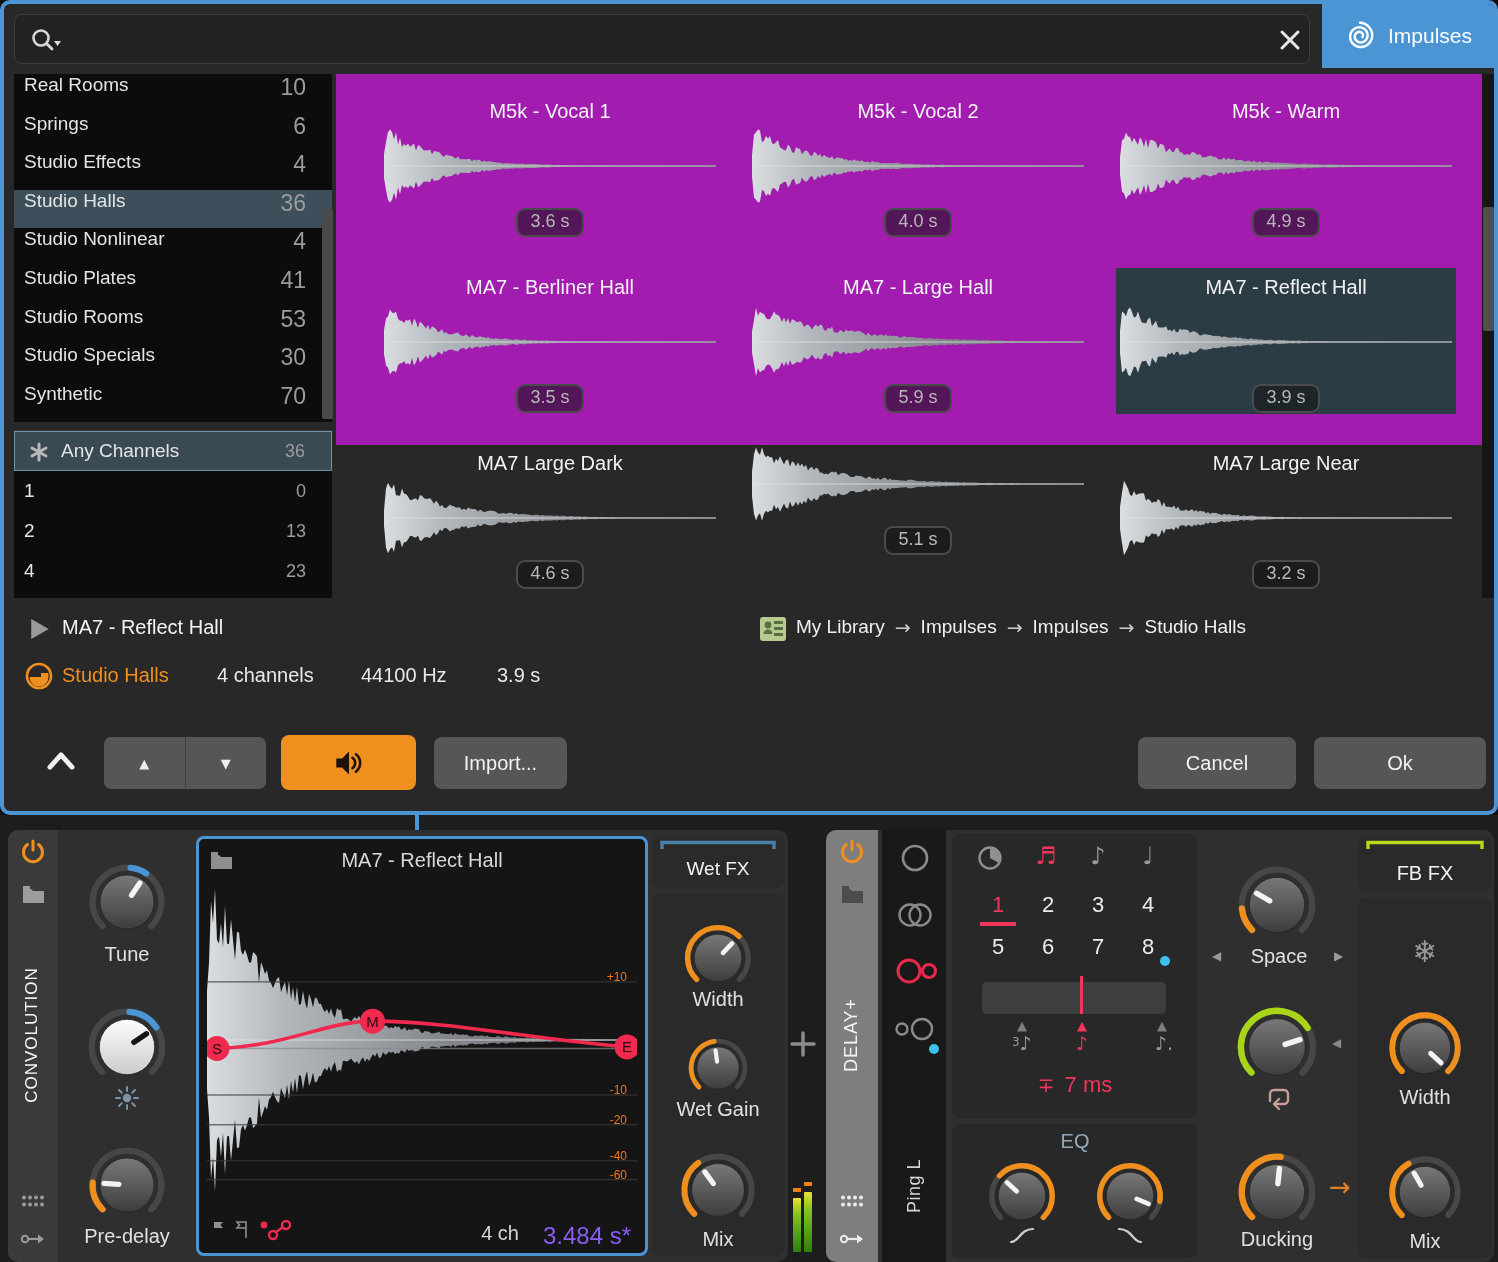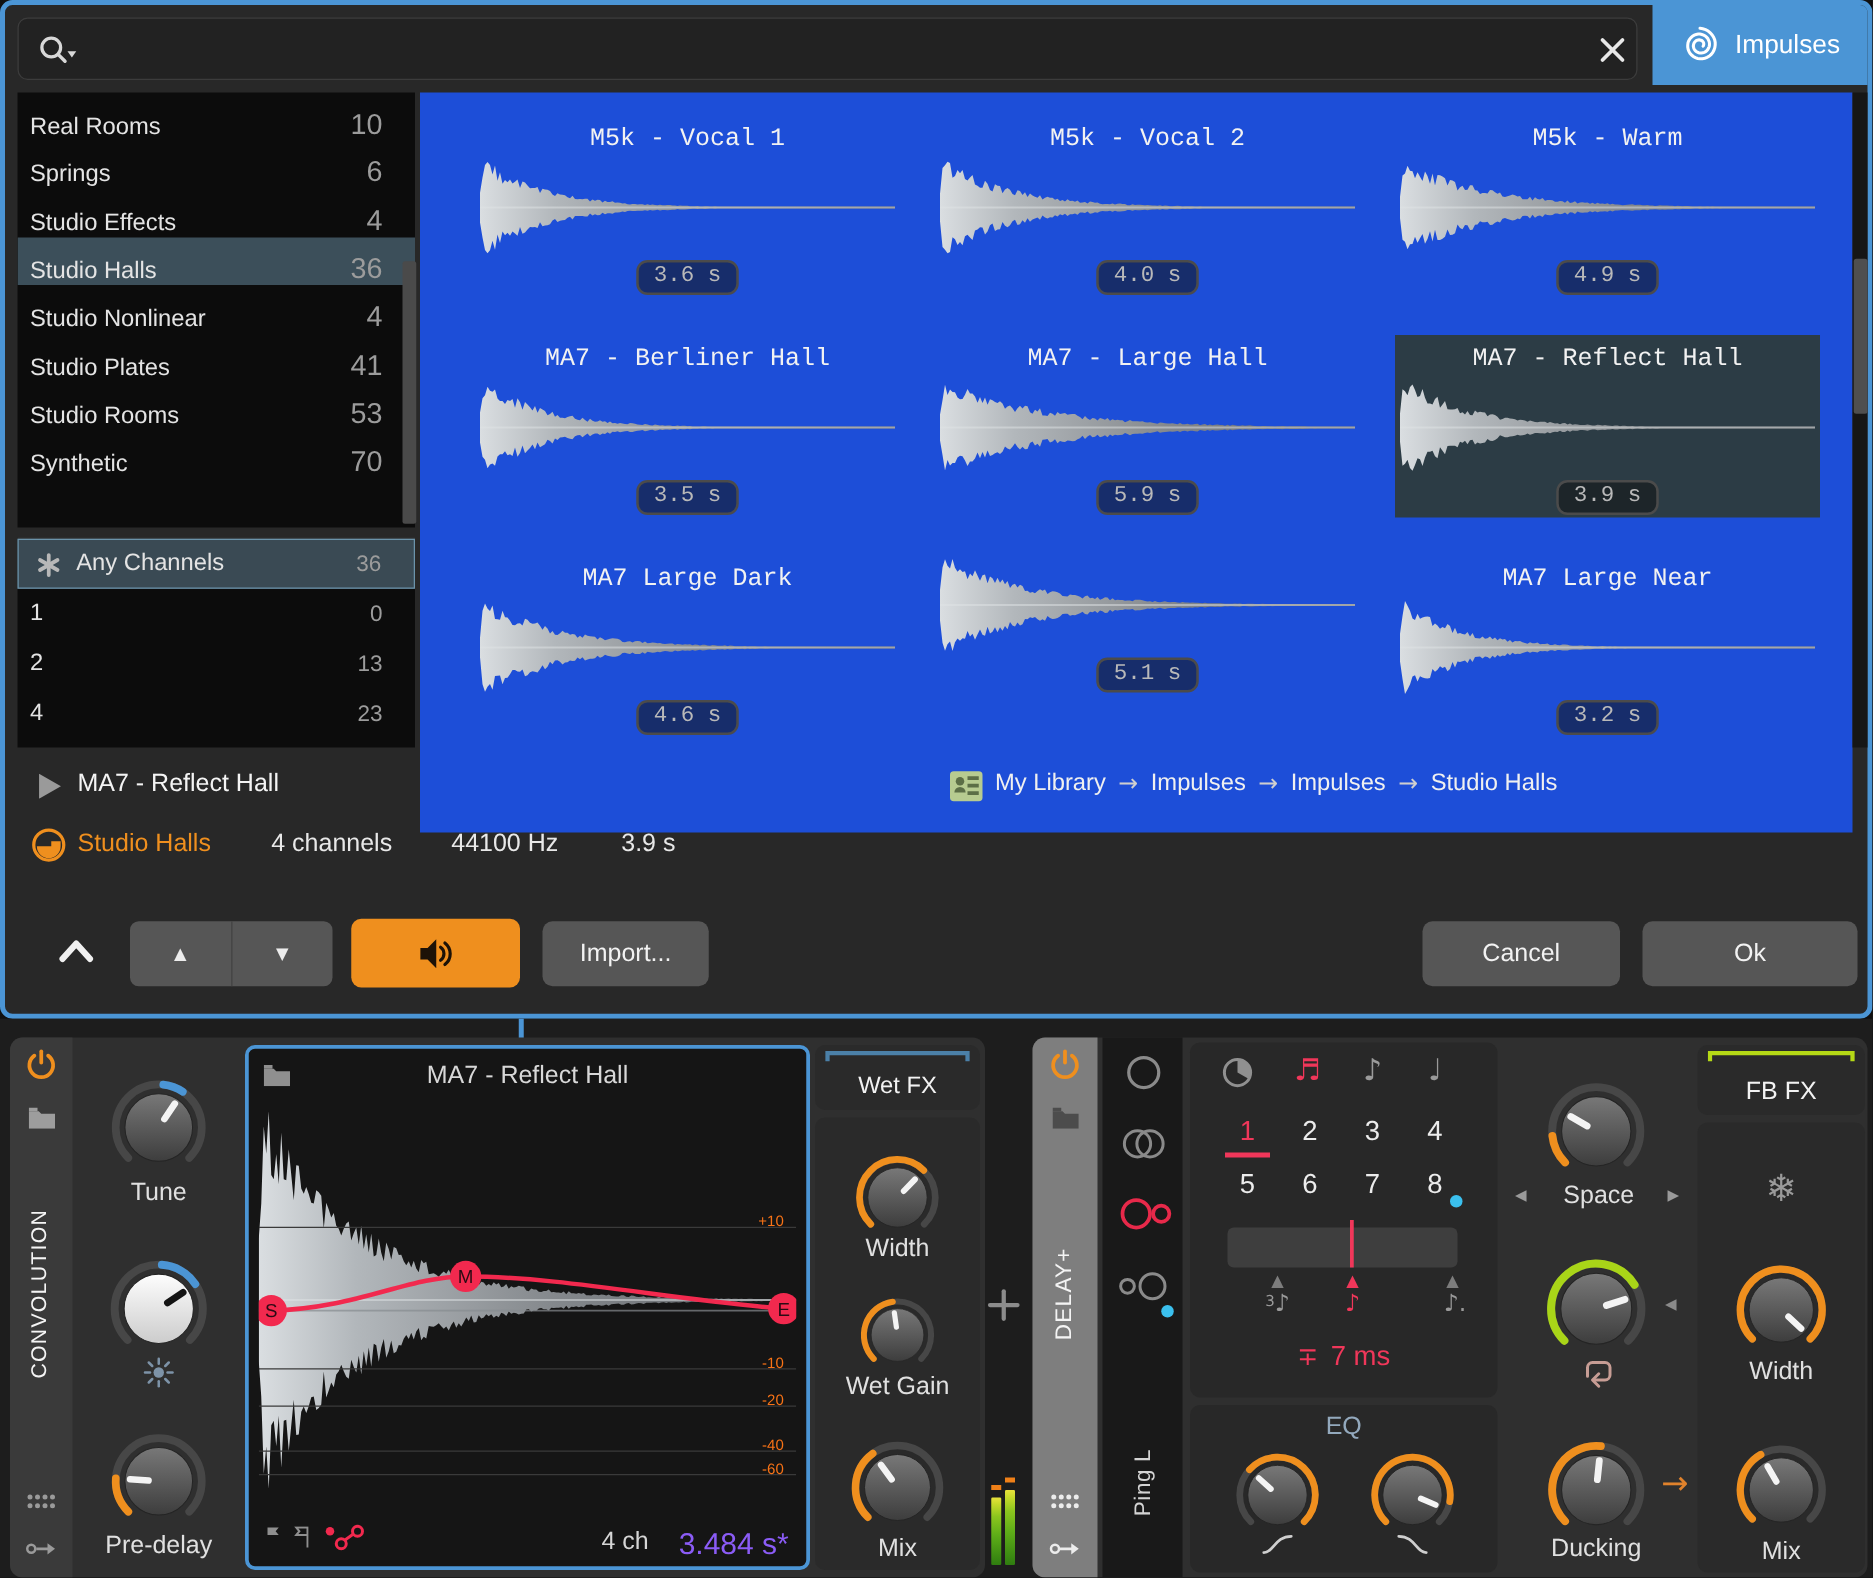--- a/index.html
+++ b/index.html
@@ -4,32 +4,32 @@
 <style>
   html,body{margin:0;padding:0;overflow:hidden;background:#101010;}
   body{width:1498px;height:1262px;position:relative;font-family:"Liberation Sans",sans-serif;color:#e8e8e8;-webkit-font-smoothing:antialiased;}
   .abs{position:absolute;}
   
   .browser{position:absolute;left:0;top:0;width:1498px;height:815px;background:#282828;border:4px solid #4b95d5;border-radius:10px;box-sizing:border-box;}
   .searchbar{position:absolute;left:10px;top:10px;width:1296px;height:50px;background:#222;border:1px solid #3c3c3c;border-radius:8px;box-sizing:border-box;}
   .tab{position:absolute;left:1318px;top:0;width:172px;height:64px;background:#4b95d5;border-radius:0 6px 0 0;display:flex;align-items:center;gap:12px;padding-left:22px;box-sizing:border-box;}
   .tab .tlabel{font-size:21px;color:#fff;}
   .sidebar{position:absolute;left:10px;top:70px;width:318px;height:348px;background:#0c0c0c;overflow:hidden;}
-  .srow{display:flex;align-items:flex-end;height:38.6px;padding:0 26px 0 10px;}
+  .srow{display:flex;align-items:flex-start;height:38.6px;padding:0 26px 0 10px;}
   .srow .l{flex:1;font-size:19px;color:#e4e4e4;white-space:nowrap;}
   .srow .c{font-size:23px;color:#9c9c9c;}
   .srow.sel{background:#3c4f5a;}
   .sbhandle{position:absolute;left:318px;top:205px;width:11px;height:210px;background:#4a4a4a;border-radius:2px;}
   .chans{position:absolute;left:10px;top:426px;width:318px;height:168px;background:#0c0c0c;border-top:1px solid #3e3e3e;box-sizing:border-box;}
   .crow{display:flex;align-items:center;height:40px;padding:0 26px 0 10px;box-sizing:border-box;}
   .crow .l{flex:1;font-size:19px;color:#e4e4e4;}
   .crow .c{font-size:18px;color:#9c9c9c;}
   .crow.sel{background:#3a4a54;border:1px solid #6b93aa;}
   .crow.sel .l{padding-left:36px;}
-  .grid{position:absolute;left:332px;top:70px;width:1146px;height:592px;background:#1d4ed8;font-family:Liberation Mono, monospace;}
+  .grid{position:absolute;left:332px;top:70px;width:1146px;height:371px;background:#a21caf;}
   .gtrack{position:absolute;left:1478px;top:70px;width:12px;height:524px;background:#161616;}
   .ghandle{position:absolute;left:1479px;top:203px;width:11px;height:124px;background:#4f4f4f;border-radius:2px;}
   .card{position:absolute;width:340px;height:146px;}
   .card.sel{background:#2c3c45;}
   .ct{height:26px;padding-top:8px;text-align:center;font-size:20px;color:#f2f2f2;white-space:nowrap;}
   .cw{height:76px;margin:2px 4px 0 4px;}
   .cb{margin:4px auto 0;width:fit-content;padding:1px 12px 3px;border:2px solid #4b4b4b;border-radius:9px;font-size:18px;color:#b9b9b9;background:rgba(18,18,18,.55);}
   .crumb{position:absolute;left:792px;top:612px;display:flex;gap:10px;font-size:19px;color:#f0f0f0;white-space:nowrap;}
   .crumb .ar{color:#cfcfcf;font-family:"DejaVu Sans",sans-serif;}
   .btn{position:absolute;background:#565656;border-radius:8px;display:flex;align-items:center;justify-content:center;font-size:20px;color:#f2f2f2;}
@@ -120,20 +120,24 @@
       </div>
     <div class="srow">
         <span class="l">Studio Plates</span>
         <span class="c">41</span>
       </div>
     <div class="srow">
         <span class="l">Studio Rooms</span>
         <span class="c">53</span>
       </div>
     <div class="srow">
+        <span class="l">Studio Specials</span>
+        <span class="c">30</span>
+      </div>
+    <div class="srow">
         <span class="l">Synthetic</span>
         <span class="c">70</span>
       </div>
   </div>
   <div class="sbhandle"></div>
 
   <div class="chans">
     <div class="crow sel">
       <svg class="abs" style="left:14px;top:10px" width="22" height="22" viewBox="-11 -11 22 22">
         <g stroke="#b8b8b8" stroke-width="3" stroke-linecap="round">

